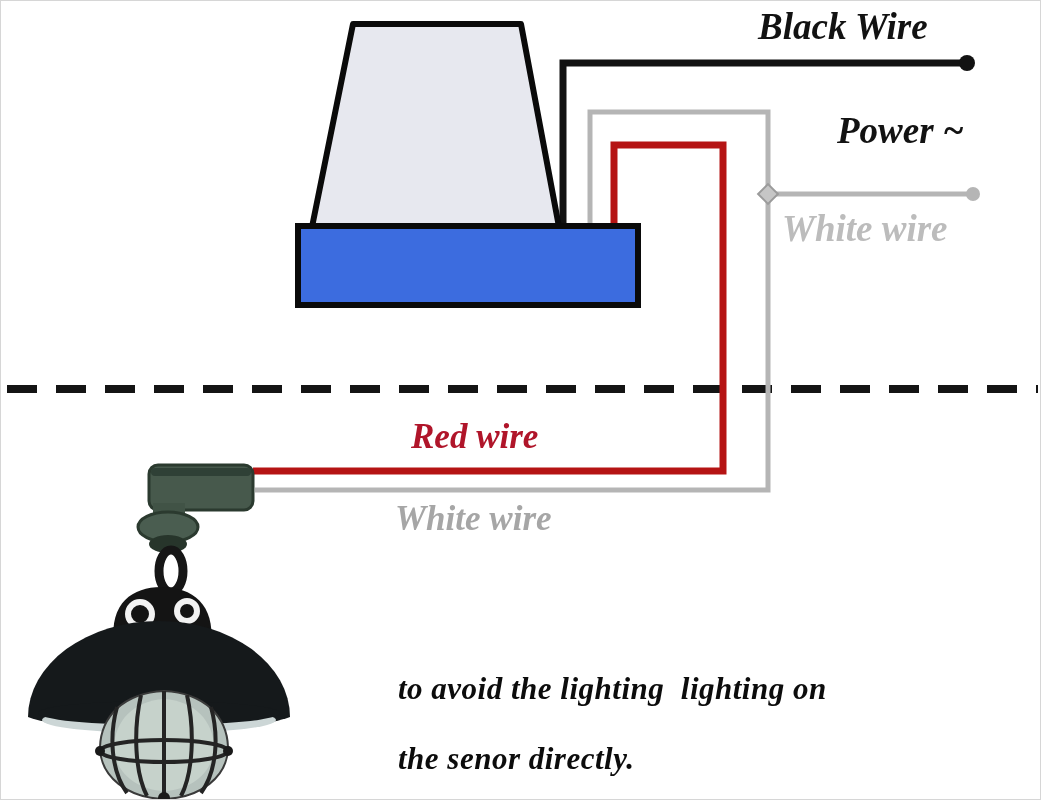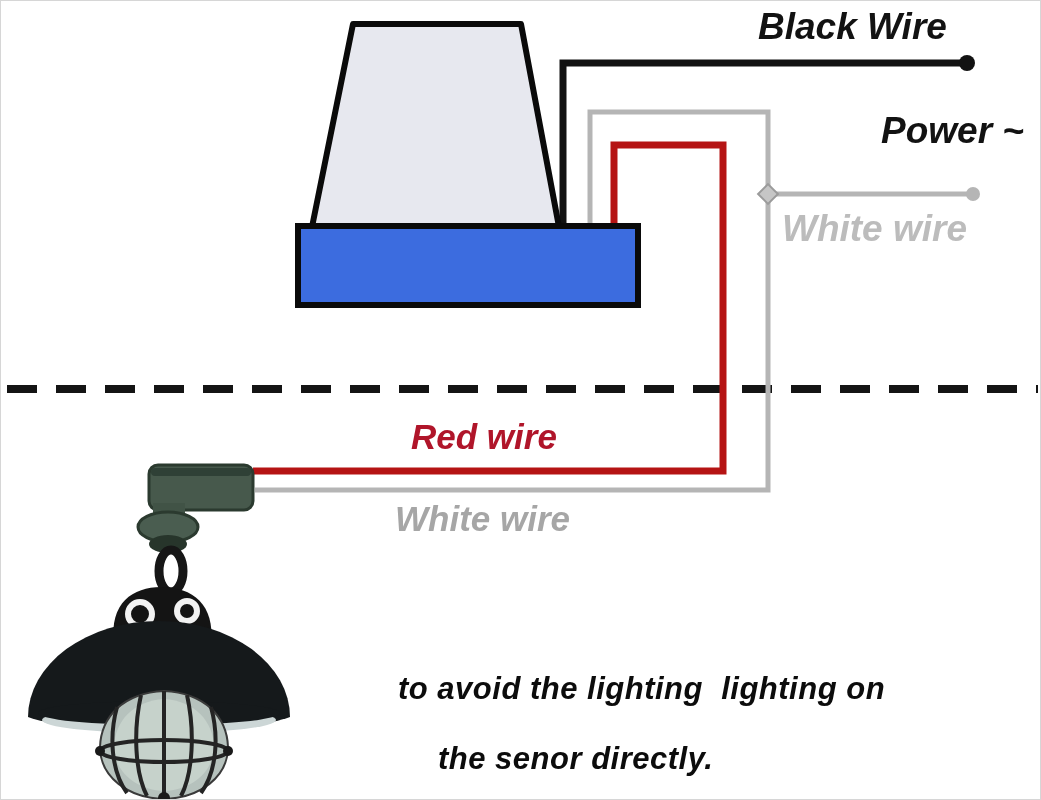--- a/index.html
+++ b/index.html
@@ -3,44 +3,44 @@
 <meta charset="utf-8">
 <style>
   html,body{margin:0;padding:0;background:#ffffff;}
   .canvas{
     position:relative;
     width:1041px;height:800px;
     background:#ffffff;
     border:1px solid #d6d6d6;
     box-sizing:border-box;
     overflow:hidden;
-    font-family:Liberation Sans, sans-serif;
+    font-family:Liberation Serif, serif;
     padding-left:35px;
   }
   svg{position:absolute;left:0;top:0;}
   .label{
     position:absolute;
     font-style:italic;
     font-weight:bold;
     white-space:pre;
     line-height:1.1;
   }
   .lbl-black-wire{left:757px;top:6px;font-size:37px;color:var(--wire_black);}
-  .lbl-power{left:836px;top:110px;font-size:37px;color:var(--wire_black);margin-left:44px;}
+  .lbl-power{left:836px;top:110px;font-size:37px;color:var(--wire_black);}
   .lbl-white-top{left:781px;top:208px;font-size:37px;color:var(--label_gray_light);}
   .lbl-red{left:410px;top:417px;font-size:35px;color:var(--label_red);text-align:right;}
   .lbl-white-bottom{left:394px;top:499px;font-size:35px;color:var(--label_gray);}
   .caption-line{
     position:absolute;left:397px;
     font-size:31px;font-style:italic;font-weight:bold;
     color:#0c0c0c;white-space:pre;letter-spacing:0.5px;
   }
   .cap-1{top:600px;}
   .cap-2{top:670px;}
-  .cap-3{top:740px;margin-left:40px;}
+  .cap-3{top:740px;}
 
   
   .sensor-body{fill:var(--sensor_body_fill);stroke:var(--outline_black);stroke-width:6;stroke-linejoin:round;}
   .sensor-base{fill:var(--sensor_base_blue);stroke:var(--outline_black);stroke-width:6;}
   .wire-black{fill:none;stroke:var(--wire_black);stroke-width:7;}
   .wire-gray{fill:none;stroke:var(--wire_gray);stroke-width:5;}
   .wire-red{fill:none;stroke:var(--wire_red);stroke-width:7;}
   .dash-line{stroke:#141414;stroke-width:8;stroke-dasharray:30 19;}
   .node-gray{fill:#c6c6c6;stroke:#9b9b9b;stroke-width:2;}
   .dot-black{fill:var(--wire_black);}

